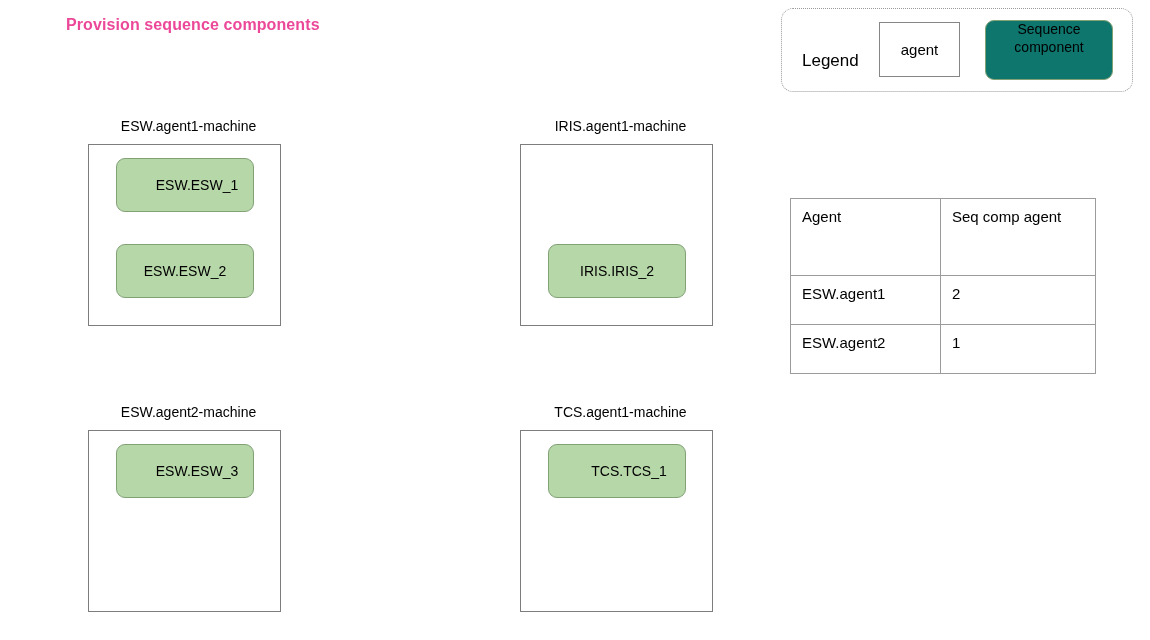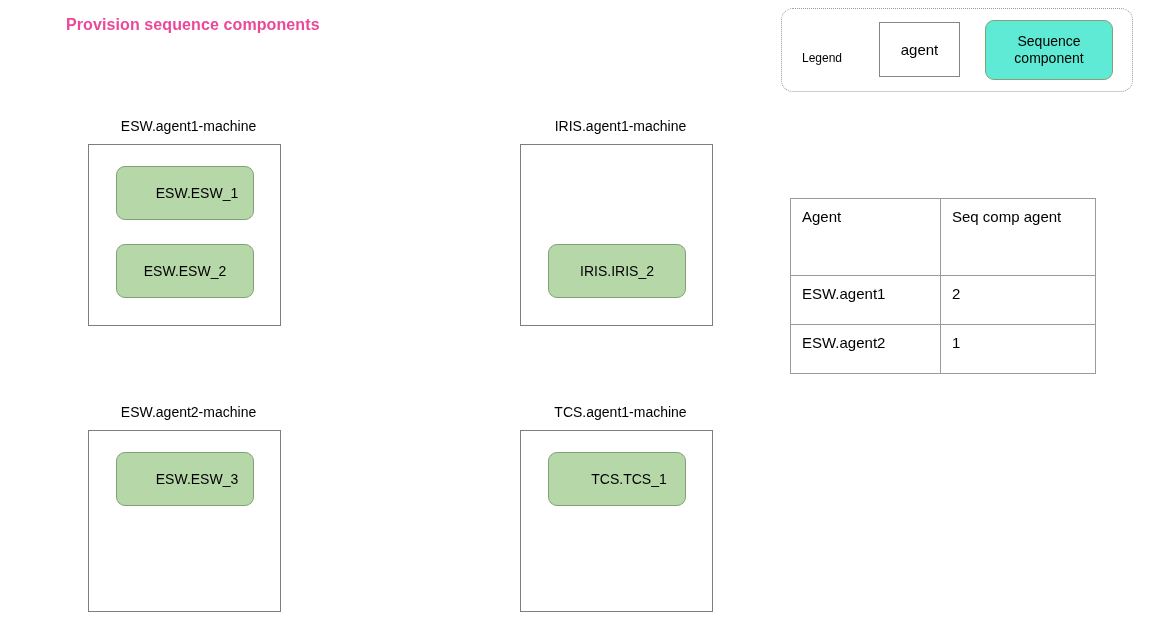--- a/index.html
+++ b/index.html
@@ -36,21 +36,21 @@
     width: 352px;
     height: 84px;
     border: 1.5px dotted #9a9a9a;
     border-radius: 12px;
     box-sizing: border-box;
   }
   #legend-label {
     position: absolute;
     left: 20px;
     top: 42px;
-    font-size: 12px;
+    font-size: 17px;
     color: #000;
     white-space: nowrap;
   }
   #legend-agent-swatch {
     position: absolute;
     left: 97px;
     top: 13px;
     width: 81px;
     height: 55px;
     background: #ffffff;
@@ -60,26 +60,25 @@
     align-items: center;
     justify-content: center;
     font-size: 15px;
   }
   #legend-seq-swatch {
     position: absolute;
     left: 203px;
     top: 11px;
     width: 128px;
     height: 60px;
-    background: #5eead4;
+    background: #0f766e;
     border: 1.4px solid #82a276;
     border-radius: 9px;
     box-sizing: border-box;
     display: flex;
-    align-items: center;
     justify-content: center;
     text-align: center;
     font-size: 14px;
     line-height: 1.25;
   }
 
   
   .machine-group { position: absolute; }
   .machine-label {
     position: absolute;
@@ -110,21 +109,21 @@
     border: 1.4px solid #82a276;
     border-radius: 9px;
     box-sizing: border-box;
     display: flex;
     align-items: center;
     justify-content: center;
     font-size: 14px;
     color: #000;
     white-space: nowrap;
   }
-  .seq-comp.slot0 { top: 21px; padding-left: 24px; }
+  .seq-comp.slot0 { top: 13px; padding-left: 24px; }
   .seq-comp.slot1 { top: 99px; }
 
   #group-esw-agent1  { left: 88px;  top: 118px; }
   #group-iris-agent1 { left: 520px; top: 118px; }
   #group-esw-agent2  { left: 88px;  top: 404px; }
   #group-tcs-agent1  { left: 520px; top: 404px; }
 
   
   #summary-table {
     position: absolute;

